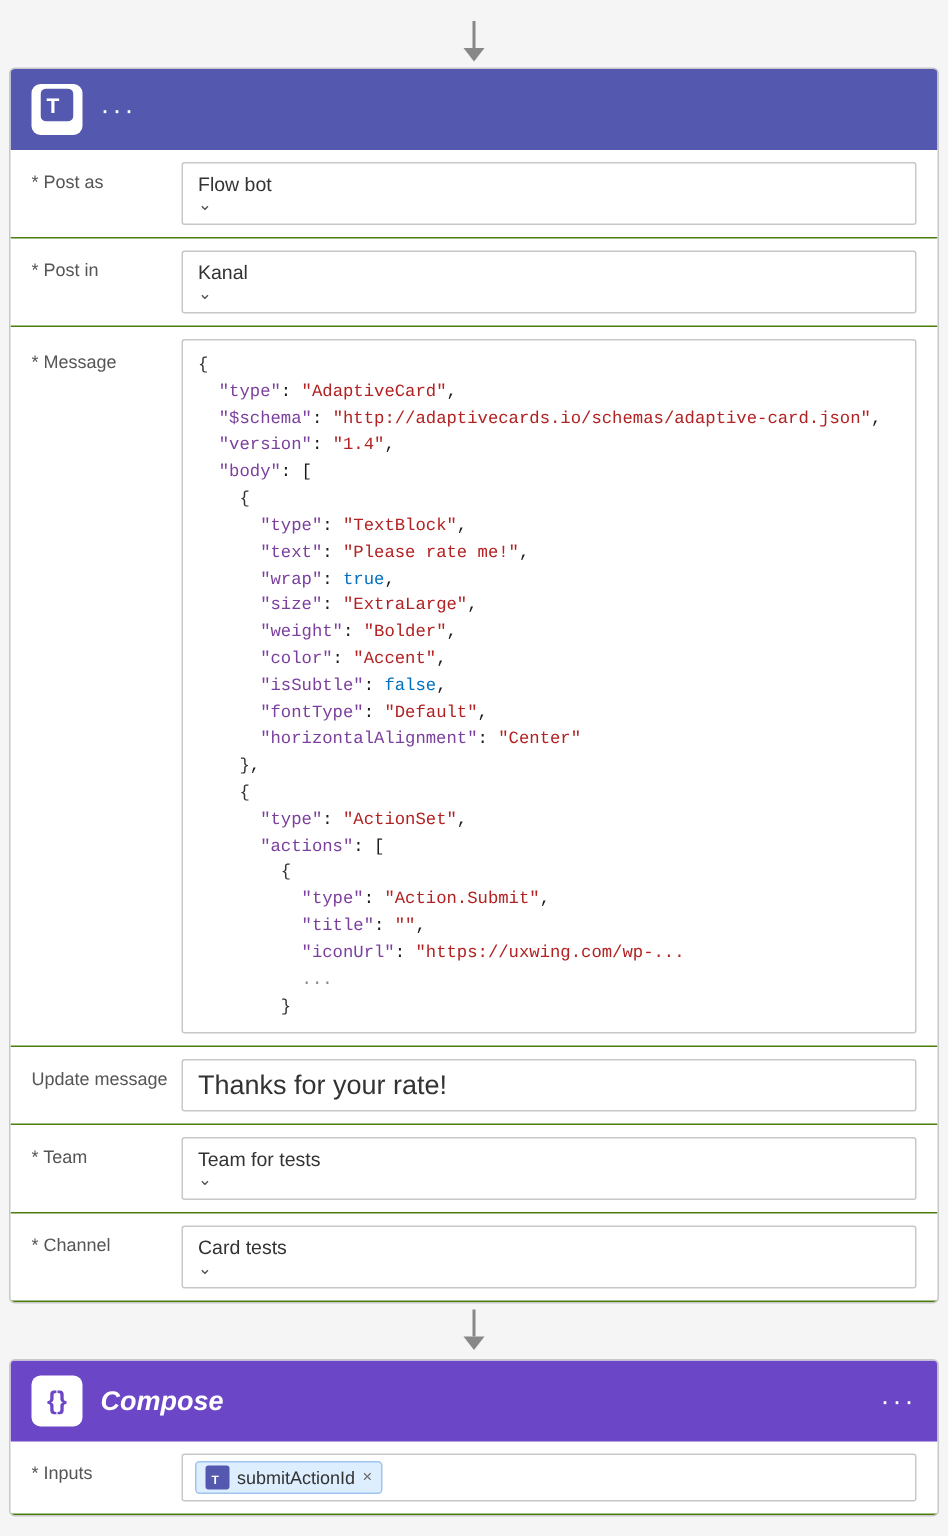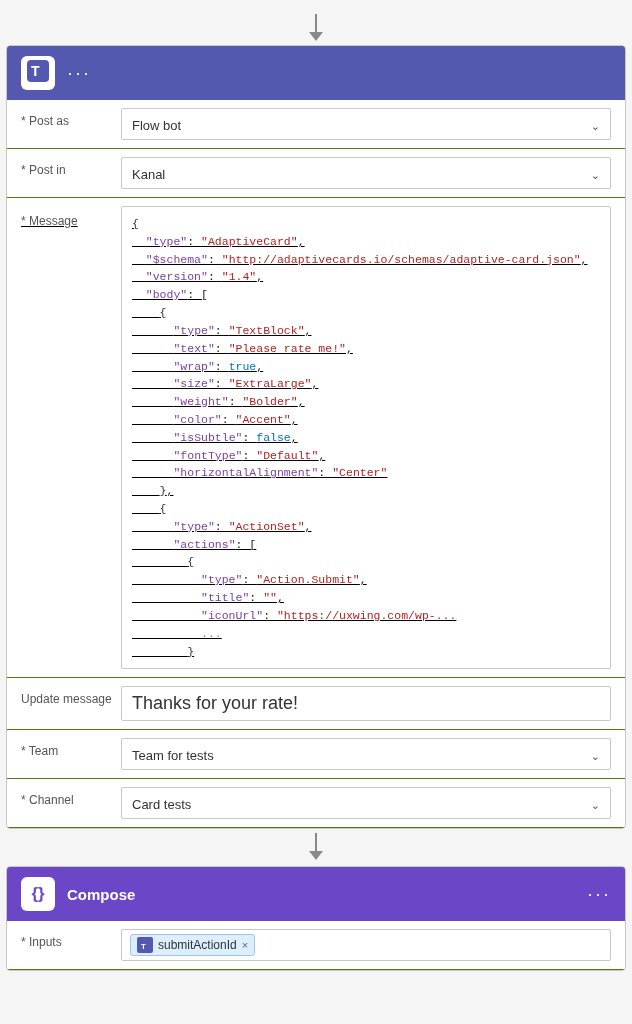--- a/index.html
+++ b/index.html
@@ -107,25 +107,26 @@
     .field-control {
       flex: 1;
     }
 
     
     .dropdown {
       border: 1px solid #c8c8c8;
       border-radius: 2px;
       padding: 6px 10px;
       display: flex;
-      align-items: flex-end;
+      align-items: flex-start;
       justify-content: space-between;
       background: #fff;
       cursor: pointer;
       min-height: 32px;
+      flex-direction: column;
     }
     .dropdown-text {
       font-size: 13px;
       color: #333;
     }
     .dropdown-chevron {
       font-size: 11px;
       color: #555;
     }
 
@@ -184,23 +185,24 @@
       border-radius: 6px;
       display: flex;
       align-items: center;
       justify-content: center;
       flex-shrink: 0;
       font-size: 18px;
       color: #6b47c7;
     }
     .compose-header-title {
       color: #fff;
-      font-size: 15px;
+      font-size: 18px;
       font-weight: 600;
       flex: 1;
+      font-style: italic;
     }
 
     
     .tag-input {
       border: 1px solid #c8c8c8;
       border-radius: 2px;
       padding: 4px 8px;
       display: flex;
       align-items: center;
       gap: 6px;
@@ -233,21 +235,20 @@
       height: 10px;
     }
     .tag-close {
       cursor: pointer;
       color: #666;
       font-size: 11px;
     }
 
     .field-row-top {
       align-items: flex-start;
-      text-decoration: underline;
     }
     .field-label-top {
       padding-top: 8px;
     }
   </style>
 </head>
 <body>
 
 <div class="page-wrapper">
 

